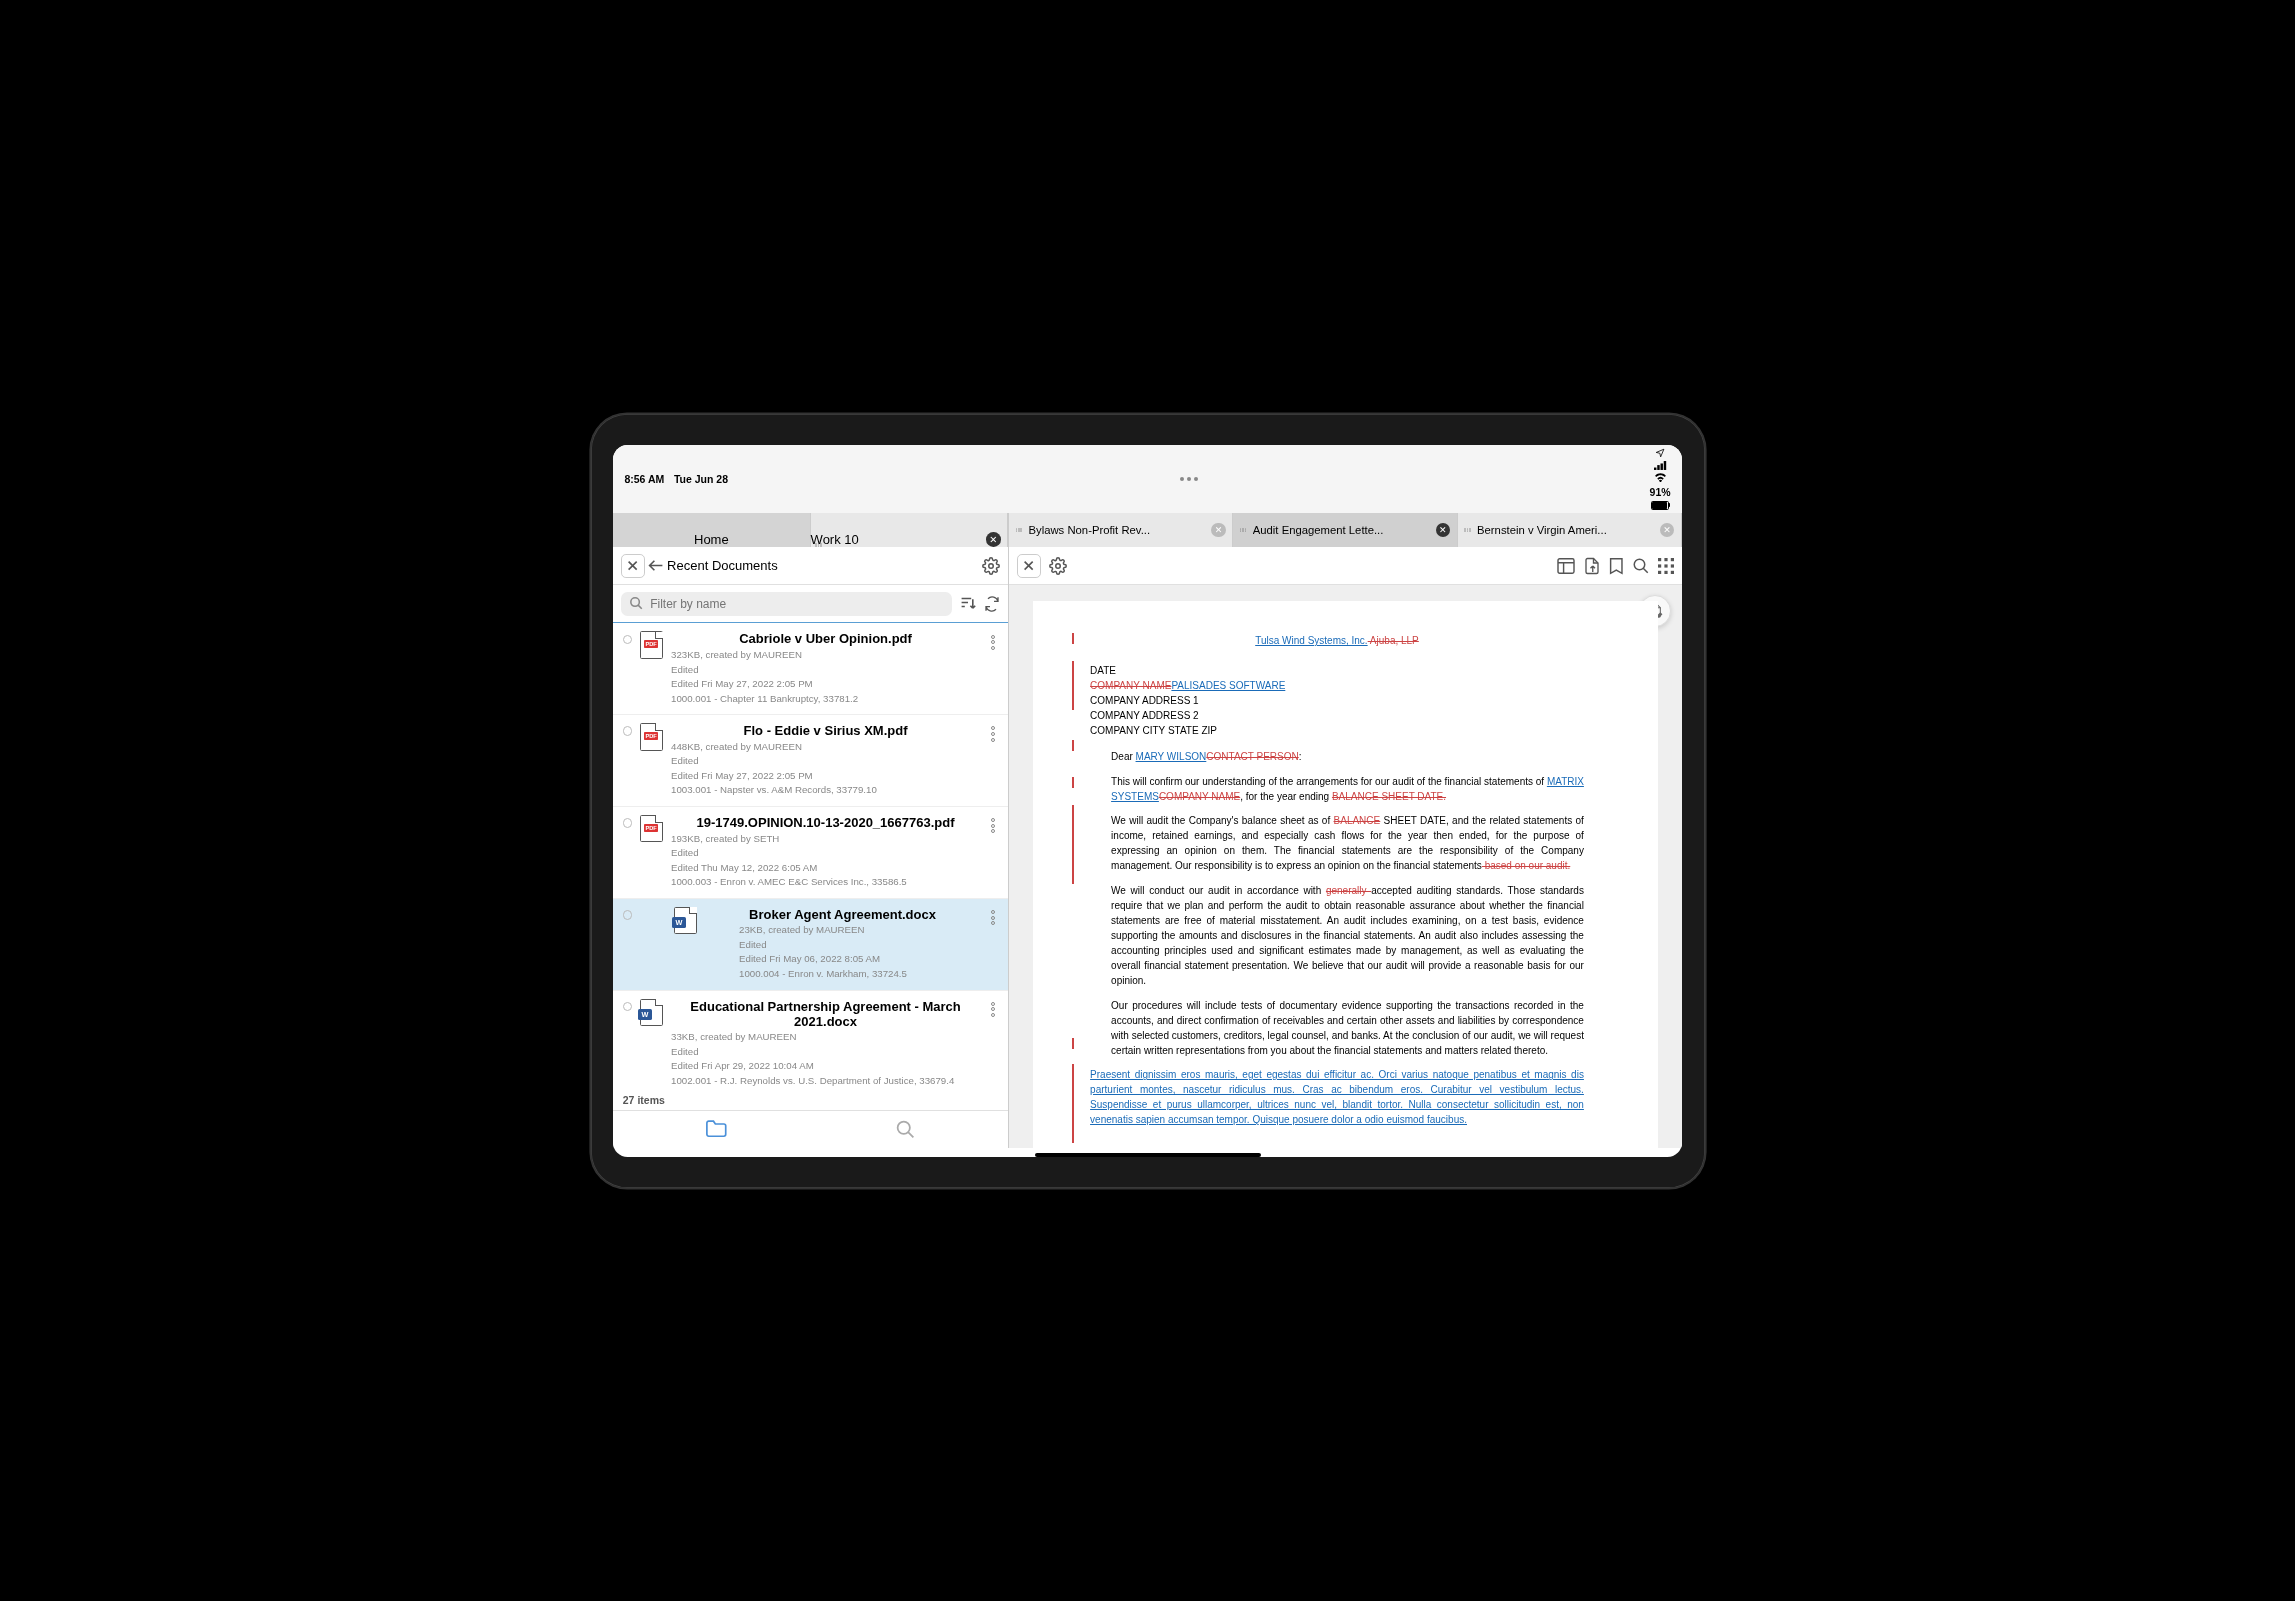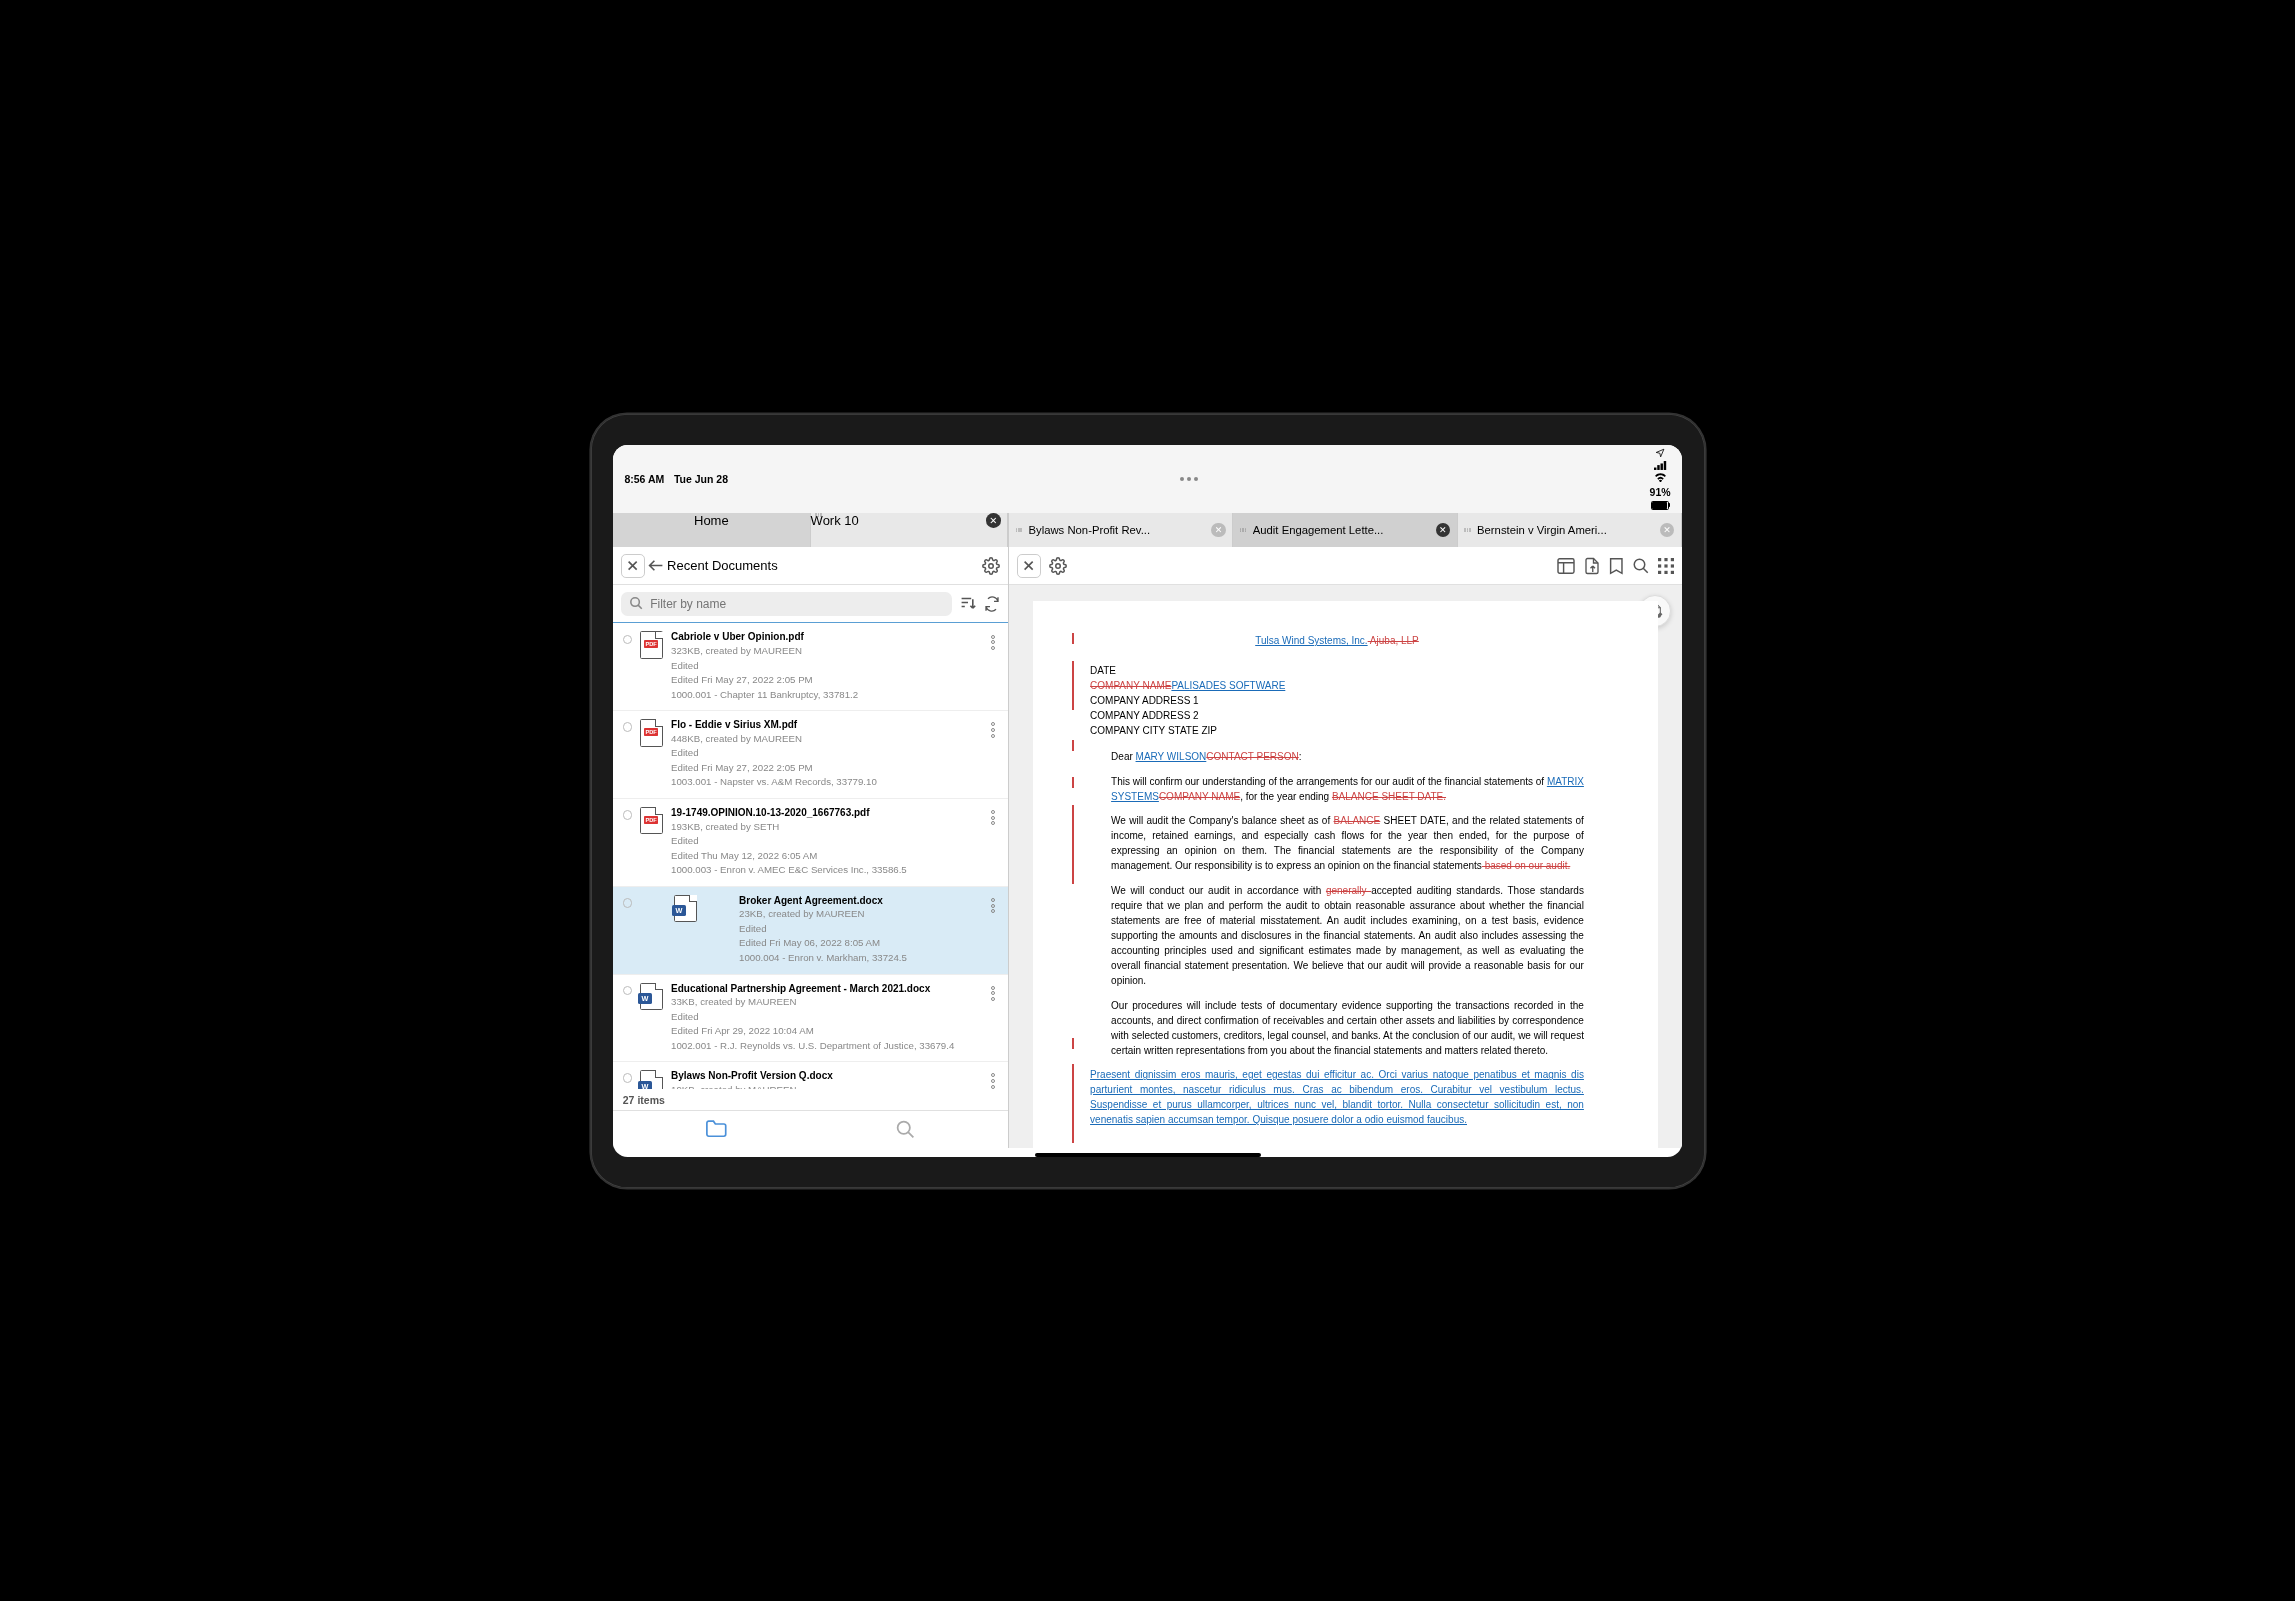--- a/index.html
+++ b/index.html
@@ -11,41 +11,41 @@
 .status-right { display: flex; align-items: center; gap: 3.2px; flex-direction: column; }
 .status-center { display: flex; gap: 3.2px; }
 .dot { width: 4px; height: 4px; background: #888; border-radius: 50%; }
 .battery-icon { width: 18px; height: 9px; border: 0.8px solid #000; border-radius: 1.6px; position: relative; }
 .battery-icon::after { content: ""; position: absolute; right: -2.4px; top: 1.6px; width: 1.6px; height: 4px; background: #000; border-radius: 0 0.8px 0.8px 0; }
 .battery-fill { background: #000; height: 100%; width: 91%; border-radius: 0.8px; }
 .app-body { display: flex; flex: 1; min-height: 0; }
 .left-pane { width: 396px; border-right: 0.8px solid #ccc; display: flex; flex-direction: column; background: #fff; }
 .right-pane { flex: 1; display: flex; flex-direction: column; background: #fff; min-width: 0; }
 .tabs-app { display: flex; background: #e8e8e8; height: 34px; }
-.app-tab { flex: 1; display: flex; align-items: flex-start; justify-content: center; gap: 6.5px; font-size: 13px; border-right: 0.8px solid #ccc; position: relative; }
+.app-tab { flex: 1; display: flex; align-items: flex-end; justify-content: center; gap: 6.5px; font-size: 13px; border-right: 0.8px solid #ccc; position: relative; }
 .app-tab.active { background: #d4d4d4; }
 .drag-dots { display: flex; flex-wrap: wrap; width: 8px; gap: 0.8px; opacity: 0.4; position: absolute; left: 4.9px; }
 .drag-dots span { width: 1.6px; height: 1.6px; background: #666; border-radius: 50%; }
 .close-x { width: 14.6px; height: 14.6px; background: #333; color: #fff; border-radius: 50%; display: flex; align-items: center; justify-content: center; font-size: 9.7px; margin-left: auto; margin-right: 6.5px; }
 .nav-header { display: flex; align-items: center; padding: 6.5px 8px; border-bottom: 0.8px solid #e0e0e0; gap: 3px; }
 .icon-btn { width: 24px; height: 24px; border: 0.8px solid #ccc; border-radius: 4.9px; display: flex; align-items: center; justify-content: center; background: #fff; color: #555; }
 .nav-title { font-size: 13px; flex: 1; }
 .filter-bar { display: flex; align-items: center; padding: 6.5px 8px; gap: 8px; border-bottom: 1.6px solid #5a9fd4; }
 .search-box { flex: 1; background: #ededed; border-radius: 6.5px; padding: 4.9px 8px; display: flex; align-items: center; gap: 6.5px; }
 .search-box input { border: none; background: transparent; flex: 1; font-size: 12px; outline: none; }
 .doc-list { flex: 1; overflow-y: auto; }
 .doc-item { display: flex; gap: 8px; padding: 8px 9.7px; border-bottom: 0.8px solid #eee; position: relative; }
 .doc-item.selected { background: #d9ebf6; gap: 42px; }
 .radio { width: 9.7px; height: 9.7px; border: 0.8px solid #bbb; border-radius: 50%; margin-top: 3.2px; flex-shrink: 0; }
 .file-icon { width: 22.6px; height: 27.5px; border: 1.2px solid #555; border-radius: 1.6px; position: relative; flex-shrink: 0; background: #fff; }
 .file-icon::before { content: ""; position: absolute; top: -0.8px; right: -0.8px; width: 6.5px; height: 6.5px; background: #fff; border-left: 1.2px solid #555; border-bottom: 1.2px solid #555; }
 .file-icon.pdf::after { content: "PDF"; position: absolute; top: 8px; left: 2.4px; font-size: 5.7px; background: #d33; color: #fff; padding: 0.8px 1.6px; border-radius: 0.8px; font-weight: bold; }
 .file-icon.docx::after { content: "W"; position: absolute; top: 9.7px; left: -3.2px; font-size: 7.3px; background: #2b5797; color: #fff; padding: 0.8px 3.2px; border-radius: 1.6px; font-weight: bold; }
 .doc-info { flex: 1; min-width: 0; }
-.doc-title { font-weight: 700; font-size: 10px; margin-bottom: 1.6px; }
+.doc-title { font-weight: 700; font-size: 13px; margin-bottom: 1.6px; text-align: center; }
 .doc-meta { font-size: 9.7px; color: #888; line-height: 1.5; }
 .more-dots { display: flex; flex-direction: column; gap: 1.6px; padding: 3.2px; }
 .more-dots span { width: 4px; height: 4px; border: 0.8px solid #888; border-radius: 50%; }
 .item-count { font-size: 10.5px; padding: 4.9px 9.7px; color: #555; font-weight: 600; }
 .bottom-toolbar { display: flex; justify-content: space-around; padding: 8px; border-top: 0.8px solid #e0e0e0; }
 .doc-tabs { display: flex; background: #e8e8e8; height: 34px; }
 .doc-tab { flex: 1; display: flex; align-items: center; padding: 0 6.5px; font-size: 11.3px; border-right: 0.8px solid #ccc; gap: 4.9px; min-width: 0; position: relative; }
 .doc-tab.active { background: #d0d0d0; }
 .doc-tab-label { overflow: hidden; text-overflow: ellipsis; white-space: nowrap; flex: 1; }
 .close-circle { width: 14.6px; height: 14.6px; border-radius: 50%; display: flex; align-items: center; justify-content: center; font-size: 9px; flex-shrink: 0; }

